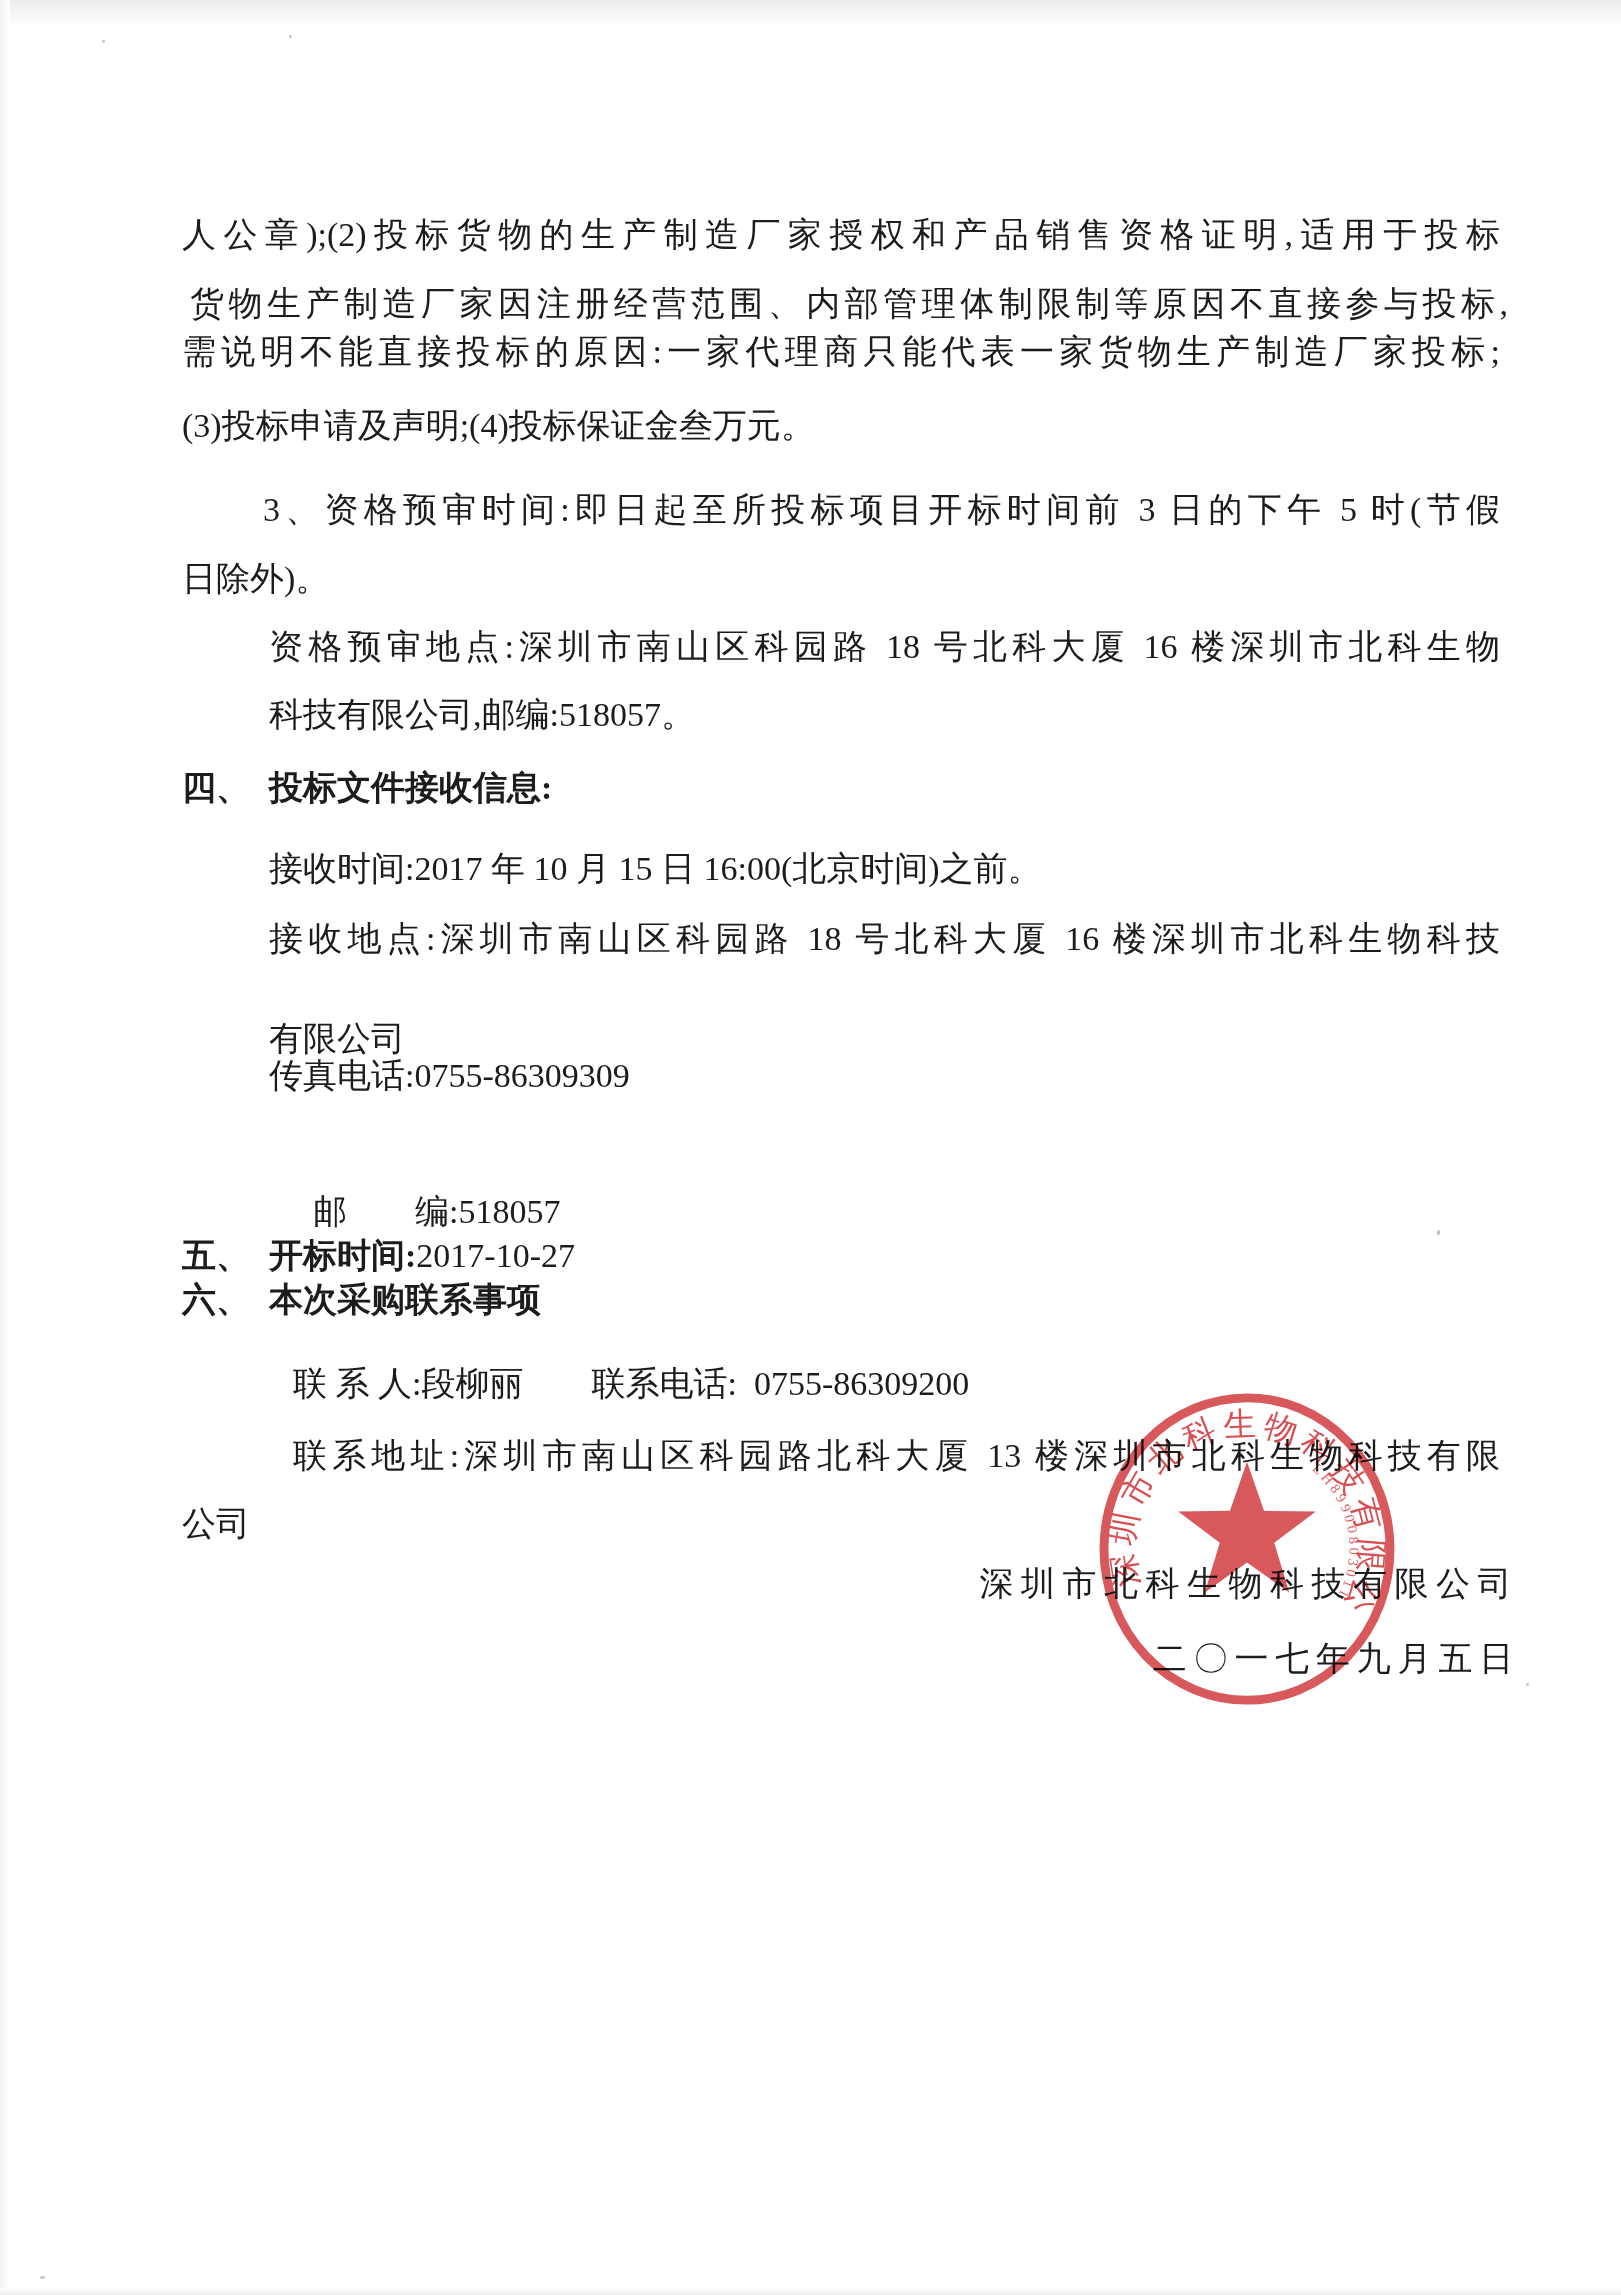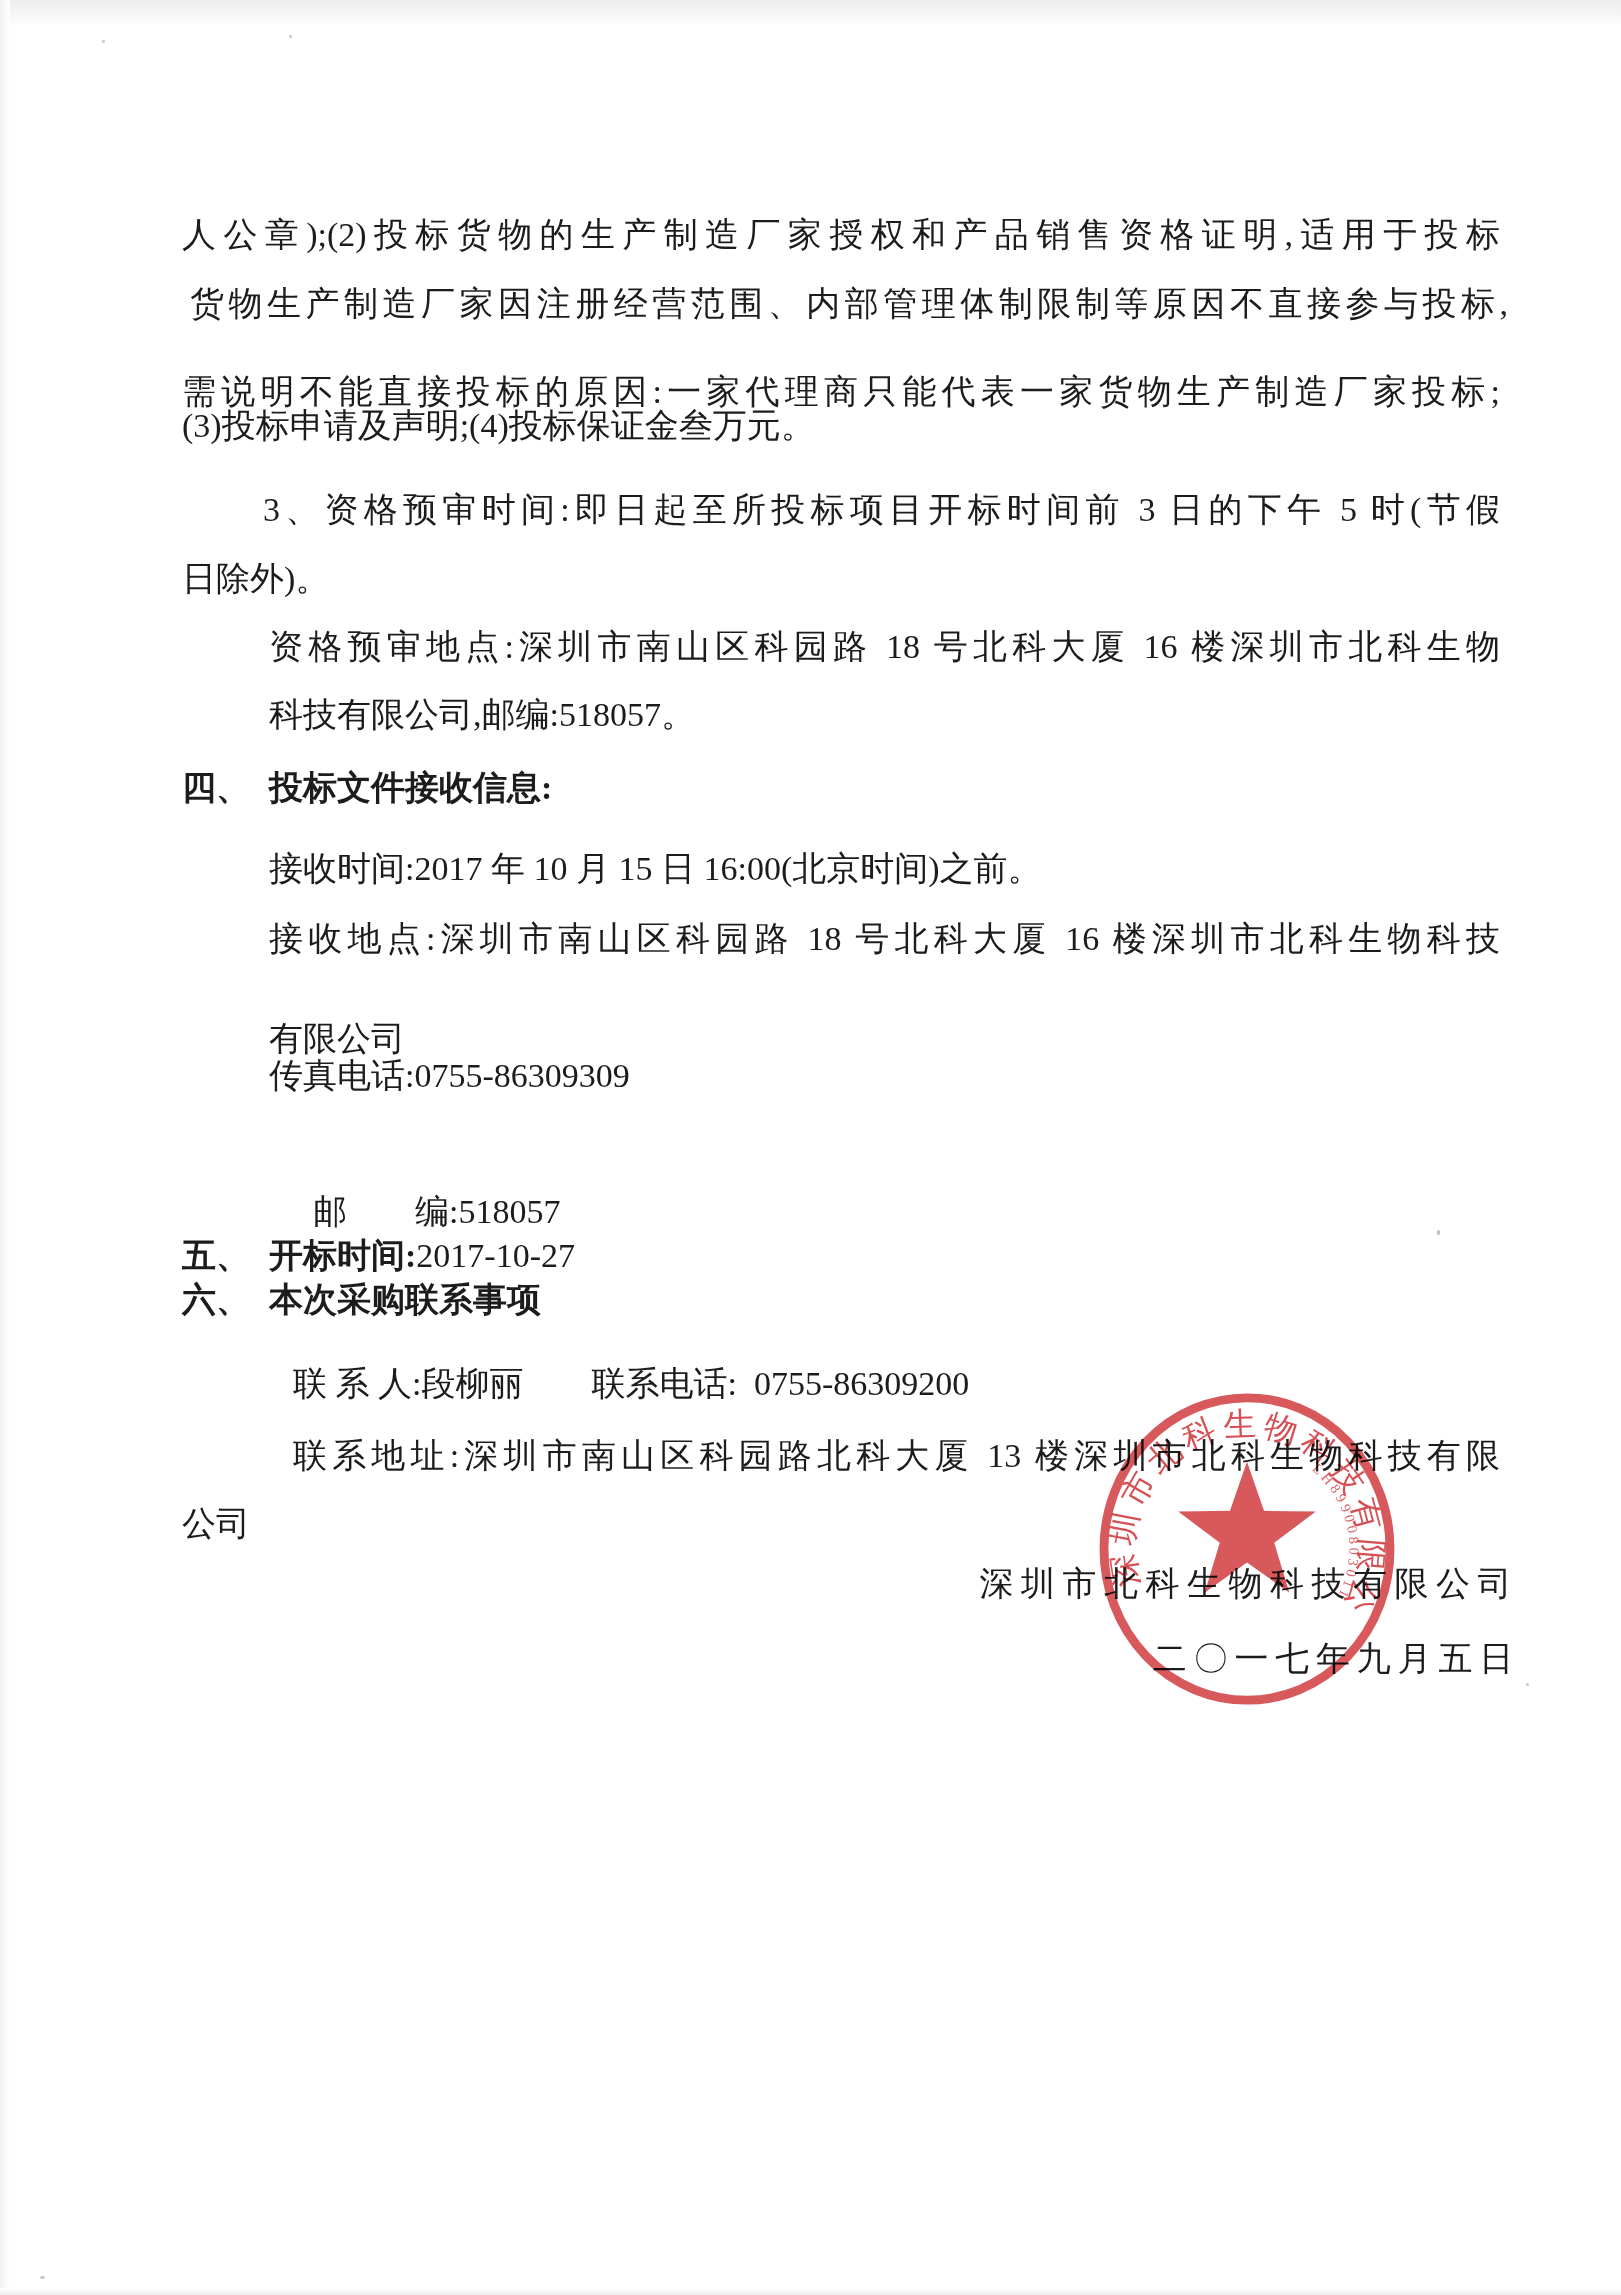--- a/index.html
+++ b/index.html
@@ -24,21 +24,21 @@
   .s5{left:40px;top:2276px;width:4.8px;height:2.7px;}
 
   
   .line{position:absolute;font-size:34px;line-height:1.16;white-space:pre;}
   .just{white-space:normal;text-align:justify;text-align-last:justify;}
   .b{font-weight:bold;}
   .secnum{display:inline-block;width:87px;font-weight:bold;}
 
   .l1 {left:182px;top:215px;width:1318px;}
   .l2 {left:182px;top:284px;width:1318px;margin-left:8px;}
-  .l3 {left:182px;top:372px;width:1318px;}
+  .l3 {left:182px;top:332px;width:1318px;}
   .l4 {left:182px;top:406px;}
   .l5 {left:263px;top:490px;width:1237px;}
   .l6 {left:182px;top:559px;}
   .l7 {left:269px;top:627px;width:1231px;}
   .l8 {left:269px;top:695px;}
   .l9 {left:182px;top:768px;}
   .l10{left:269px;top:849px;}
   .l11{left:269px;top:919px;width:1231px;}
   .l12{left:269px;top:987px;margin-top:32px;}
   .l13{left:269px;top:1056px;}

